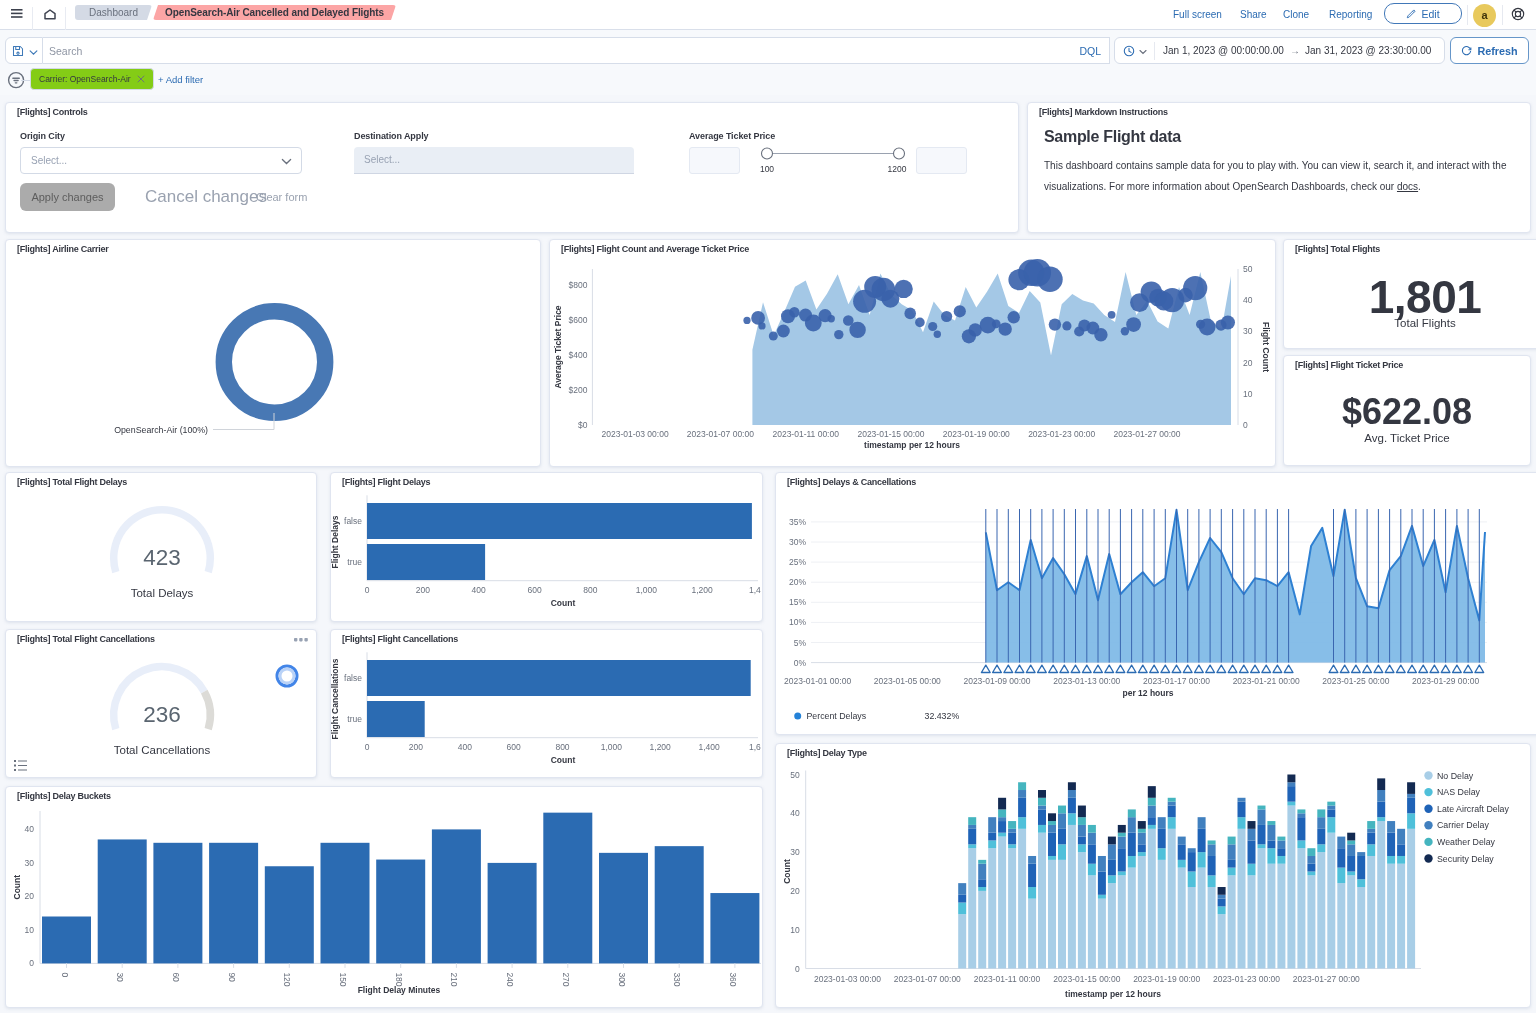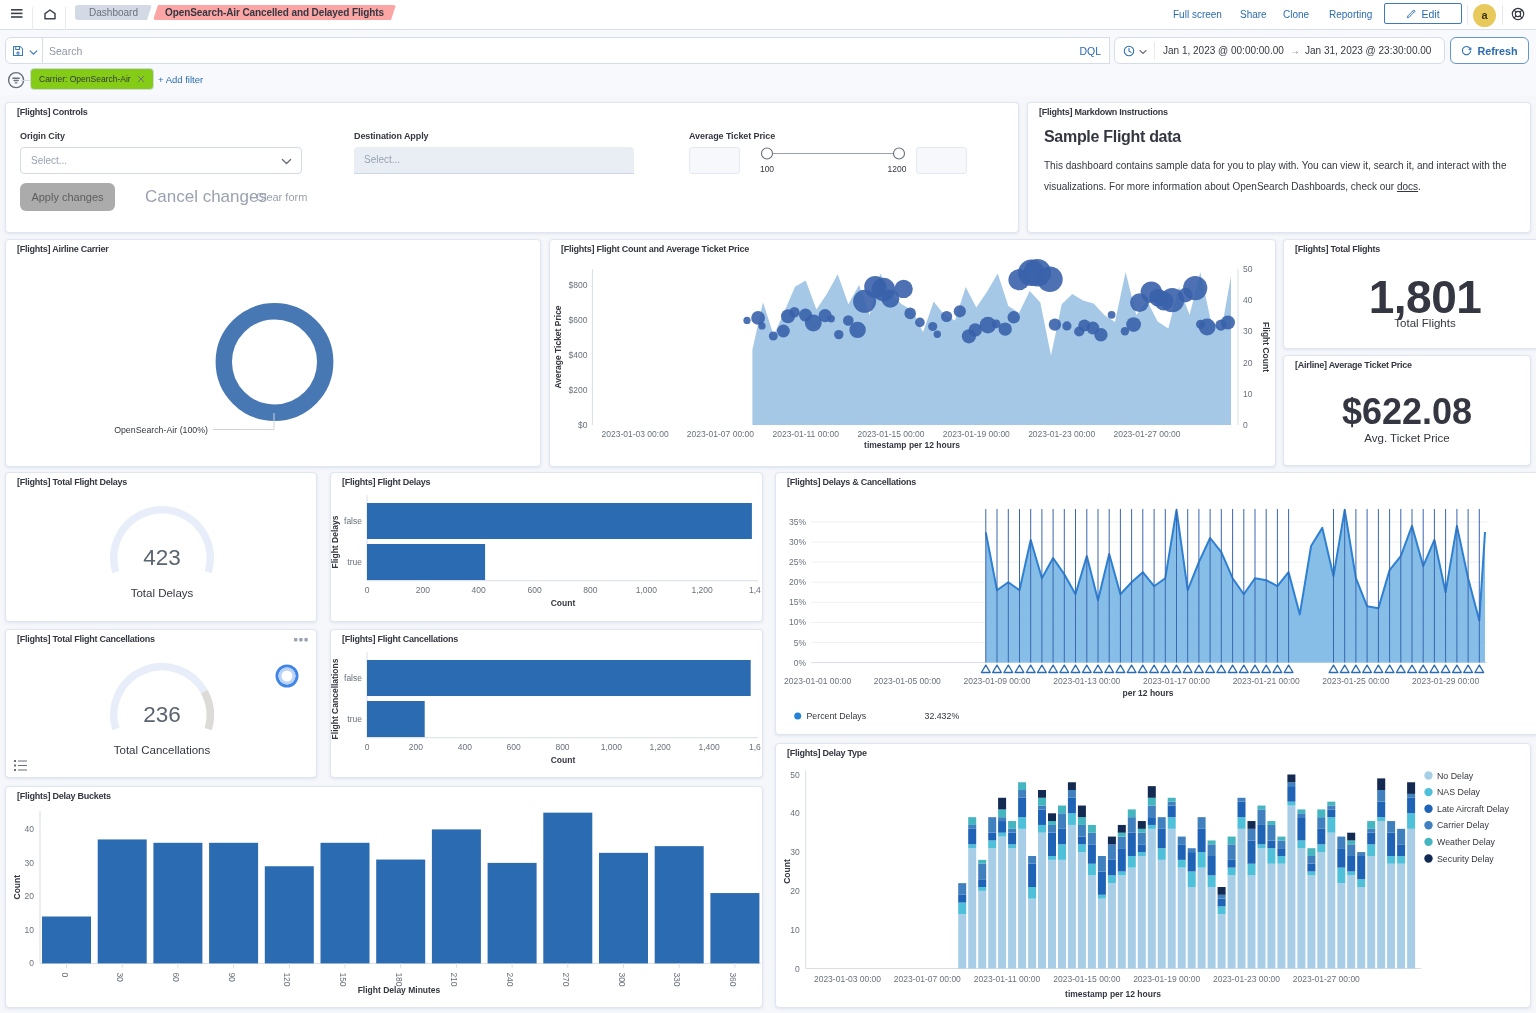--- a/index.html
+++ b/index.html
@@ -26,21 +26,21 @@
   <svg width="12" height="11" viewBox="0 0 12 11" style="position:absolute;left:44px;top:8.5px">
     <path d="M1 4.6 L6 1 L11 4.6 V9.8 H1 Z" fill="none" stroke="#404552" stroke-width="1.5" stroke-linejoin="round"></path>
   </svg>
   <div style="position:absolute;left:65px;top:7px;height:23px;border-left:1px solid #e8ebf2"></div>
   <div style="position:absolute;left:75px;top:5px;width:77px;height:15px;background:#d4dae5;clip-path:polygon(0 0,100% 0,calc(100% - 5px) 100%,0 100%);border-radius:3px;display:flex;align-items:center;justify-content:center;font-size:10px;color:#69707d;white-space:nowrap">Dashboard</div>
   <div style="position:absolute;left:153px;top:5px;width:243px;height:15px;background:#fca5a5;clip-path:polygon(5px 0,100% 0,calc(100% - 5px) 100%,0 100%);border-radius:3px;display:flex;align-items:center;justify-content:center;font-size:10px;font-weight:700;color:#343741;white-space:nowrap;letter-spacing:-0.1px">OpenSearch-Air Cancelled and Delayed Flights</div>
   <div class="navlink" style="left:1173px">Full screen</div>
   <div class="navlink" style="left:1240px">Share</div>
   <div class="navlink" style="left:1283px">Clone</div>
   <div class="navlink" style="left:1329px">Reporting</div>
-  <div style="position:absolute;left:1384px;top:3px;width:78px;height:21px;border:1px solid #4178b8;border-radius:2px;display:flex;align-items:center;justify-content:center;gap:5px">
+  <div style="position:absolute;left:1384px;top:3px;width:78px;height:21px;border:1px solid #4178b8;border-radius:10px;display:flex;align-items:center;justify-content:center;gap:5px">
     <svg width="10" height="10" viewBox="0 0 16 16">
         <path d="M12.5 1.5 L14.5 3.5 L5 13 L2 14 L3 11 Z M10.5 3.5 L12.5 5.5" fill="none" stroke="#2b6bb2" stroke-width="1.4" stroke-linejoin="round"></path>
       </svg>
     <span style="color:#2b6bb2;font-size:10.5px">Edit</span>
   </div>
   <div style="position:absolute;left:1467px;top:5px;height:20px;border-left:1px solid #e6e9f0"></div>
   <div style="position:absolute;left:1473px;top:3.5px;width:23px;height:23px;border-radius:50%;background:#e8c95c;display:flex;align-items:center;justify-content:center;font-size:11px;font-weight:700;color:#40350a">a</div>
   <div style="position:absolute;left:1502px;top:5px;height:20px;border-left:1px solid #e6e9f0"></div>
   <svg width="14" height="14" viewBox="0 0 16 16" style="position:absolute;left:1511px;top:7px">
     <circle cx="8" cy="8" r="6.5" fill="none" stroke="#343741" stroke-width="1.3"></circle>
@@ -215,21 +215,21 @@
         <text x="713" y="107.0" transform="rotate(90 713 107.0)" text-anchor="middle" font-size="8.5" font-weight="bold" fill="#343741">Flight Count</text>
         <text x="362" y="208" text-anchor="middle" font-size="8.5" font-weight="bold" fill="#343741">timestamp per 12 hours</text>
       </svg></div>
   </div>
 <div class="panel" style="left:1283px;top:239px;width:284px;height:110px">
     <div class="ptitle">[Flights] Total Flights</div>
 <div style="position:absolute;left:0;right:0;top:39px;text-align:center;font-size:46px;line-height:36px;font-weight:700;color:#343741;letter-spacing:-0.5px">1,801</div>
 <div style="position:absolute;left:0;right:0;top:77px;text-align:center;font-size:11.5px;color:#343741">Total Flights</div>
 </div>
 <div class="panel" style="left:1283px;top:355px;width:248px;height:111px">
-    <div class="ptitle">[Airline] Average Ticket Price</div>
+    <div class="ptitle">[Flights] Flight Ticket Price</div>
 <div style="position:absolute;left:0;right:0;top:37px;text-align:center;font-size:36px;line-height:37px;font-weight:700;color:#343741">$622.08</div>
 <div style="position:absolute;left:0;right:0;top:76px;text-align:center;font-size:11.5px;color:#343741">Avg. Ticket Price</div>
 </div>
 <div class="panel" style="left:5px;top:472px;width:312px;height:150px">
     <div class="ptitle">[Flights] Total Flight Delays</div>
     <div class="chart"><svg width="312" height="150" viewBox="0 0 312 150">
         <path d="M 109.81 99.12 A 48.30 48.30 0 1 1 202.19 99.12" fill="none" stroke="#e8eef9" stroke-width="7.5"></path>
         <text x="156" y="92" text-anchor="middle" font-size="22.5" fill="#5a6570">423</text>
         <text x="156" y="124" text-anchor="middle" font-size="11.5" fill="#343741">Total Delays</text>
       </svg></div>

